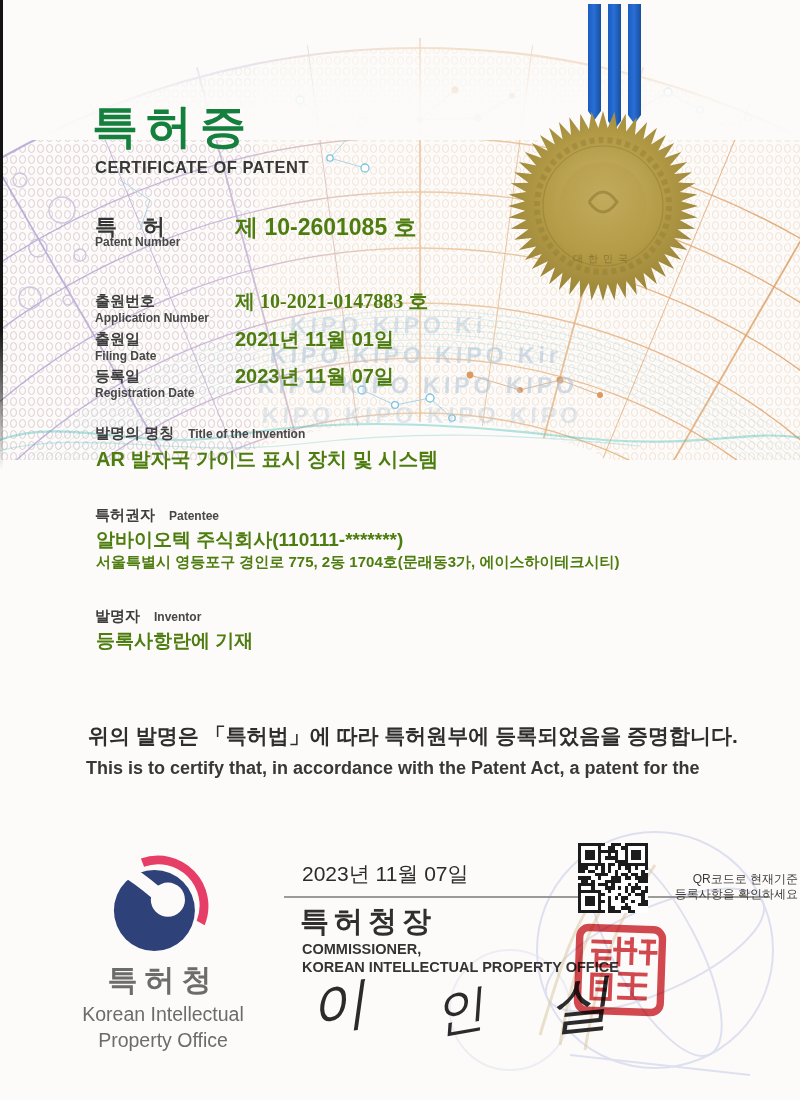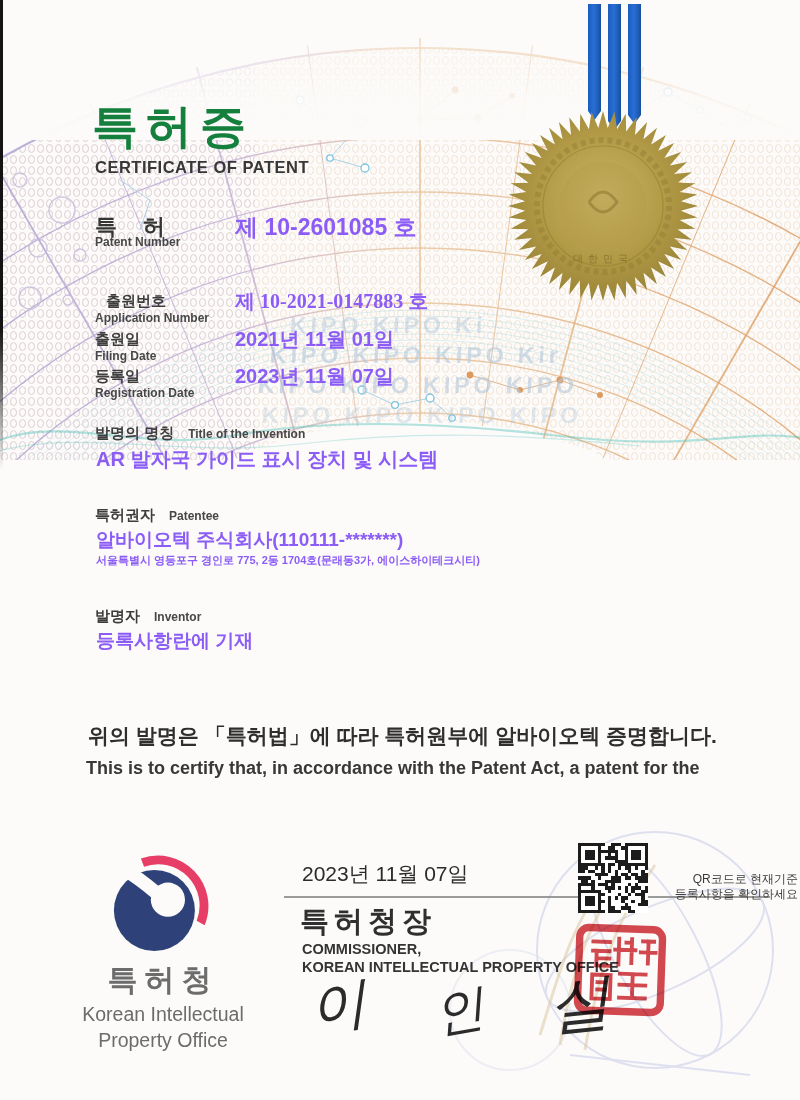--- a/index.html
+++ b/index.html
@@ -15,32 +15,32 @@
   .stripe{position:absolute;top:4px;width:13px;background:linear-gradient(to right,#1a5cbe,#2a6fd6 45%,#164f9f);
           clip-path:polygon(0 0,100% 0,100% calc(100% - 9px),50% 100%,0 calc(100% - 9px));}
   #gold-seal-svg{left:503px;top:106px;z-index:5;}
   #sphere-svg{left:420px;top:820px;z-index:1;}
   #edge-strip{left:0;top:0;width:3px;height:470px;z-index:20;
               background:linear-gradient(to bottom,#141414 70%,rgba(20,20,20,0));}
   
   .txt{z-index:10;color:#333;white-space:nowrap;}
   .lbl-ko{font-weight:bold;font-size:15px;color:#3d3d3d;}
   .lbl-en{font-weight:bold;font-size:12px;color:#474747;}
-  .val{font-weight:bold;color:#8b5cf6;}
+  .val{font-weight:bold;color:#4d7c0f;}
   #title-ko{left:92px;top:96px;font-size:46px;font-weight:bold;letter-spacing:8px;color:#15803d;}
   #title-en{left:95px;top:158px;font-size:16.5px;font-weight:bold;letter-spacing:.5px;color:#373737;}
   #patent-label-ko{left:95px;top:212px;font-size:22px;font-weight:bold;letter-spacing:10px;color:#343434;}
   #patent-label-en{left:95px;top:235px;}
   #patent-value{left:235px;top:212px;font-size:23px;}
-  #f0-ko{left:106px;top:292px;} #f0-en{left:95px;top:311px;} #f0-val{left:235px;top:288px;font-size:20px;font-family:Liberation Serif, serif;}
+  #f0-ko{left:95px;top:292px;} #f0-en{left:95px;top:311px;} #f0-val{left:235px;top:288px;font-size:20px;font-family:Liberation Serif, serif;}
   #f1-ko{left:95px;top:330px;} #f1-en{left:95px;top:349px;} #f1-val{left:235px;top:326px;font-size:20px;}
   #f2-ko{left:95px;top:367px;} #f2-en{left:95px;top:386px;} #f2-val{left:235px;top:363px;font-size:20px;}
   .lblrow{display:flex;align-items:baseline;gap:14px;}
   #inv-lbl{left:95px;top:424px;} #inv-val{left:96px;top:446px;font-size:20px;}
-  #pat-lbl{left:95px;top:506px;} #pat-name{left:96px;top:527px;font-size:19px;} #pat-addr{left:96px;top:553px;font-size:11px;}
+  #pat-lbl{left:95px;top:506px;} #pat-name{left:96px;top:527px;font-size:19px;} #pat-addr{left:96px;top:553px;font-size:15px;}
   #invr-lbl{left:95px;top:607px;} #invr-val{left:96px;top:628px;font-size:19px;}
   #stmt-ko{left:88px;top:722px;font-size:21px;font-weight:bold;color:#2e2e2e;}
   #stmt-en{left:86px;top:755px;font-size:18px;font-weight:bold;color:#383838;line-height:26.5px;white-space:normal;width:690px;}
   #issue-date{left:302px;top:860px;font-size:21px;color:#2b2b2b;}
   #rule{left:284px;top:896px;width:486px;height:1.5px;background:#8a8a8a;opacity:.85;z-index:9;}
   #kcz{left:300px;top:902px;font-size:29px;font-weight:bold;letter-spacing:5px;color:#2f2f2f;}
   #comm1{left:302px;top:941px;font-size:14.5px;font-weight:bold;color:#343434;}
   #comm2{left:302px;top:959px;font-size:14.5px;font-weight:bold;color:#343434;}
   .sig{z-index:11;font-family:"DejaVu Serif","Liberation Serif",serif;font-style:italic;color:#2b2b2b;}
   #sig0{left:310px;top:968px;font-size:56px;transform:rotate(-6deg);}
@@ -233,21 +233,21 @@
   </div>
   <div id="pat-name" class="abs txt val">알바이오텍 주식회사(110111-*******)</div>
   <div id="pat-addr" class="abs txt val">서울특별시 영등포구 경인로 775, 2동 1704호(문래동3가, 에이스하이테크시티)</div>
 
   <div id="invr-lbl" class="abs txt lblrow">
     <span class="lbl-ko">발명자</span>
     <span class="lbl-en">Inventor</span>
   </div>
   <div id="invr-val" class="abs txt val">등록사항란에 기재</div>
 
-  <div id="stmt-ko" class="abs txt">위의 발명은 「특허법」에 따라 특허원부에 알바이오텍 증명합니다.</div>
+  <div id="stmt-ko" class="abs txt">위의 발명은 「특허법」에 따라 특허원부에 등록되었음을 증명합니다.</div>
   <div id="stmt-en" class="abs txt">
     <span>This is to certify that, in accordance with the Patent Act, a patent for the</span><br>
   </div>
 
   <div id="issue-date" class="abs txt">2023년 11월 07일</div>
   <div id="rule" class="abs"></div>
   <div id="kcz" class="abs txt">특허청장</div>
   <div id="comm1" class="abs txt">COMMISSIONER,</div>
   <div id="comm2" class="abs txt">KOREAN INTELLECTUAL PROPERTY OFFICE</div>
 

